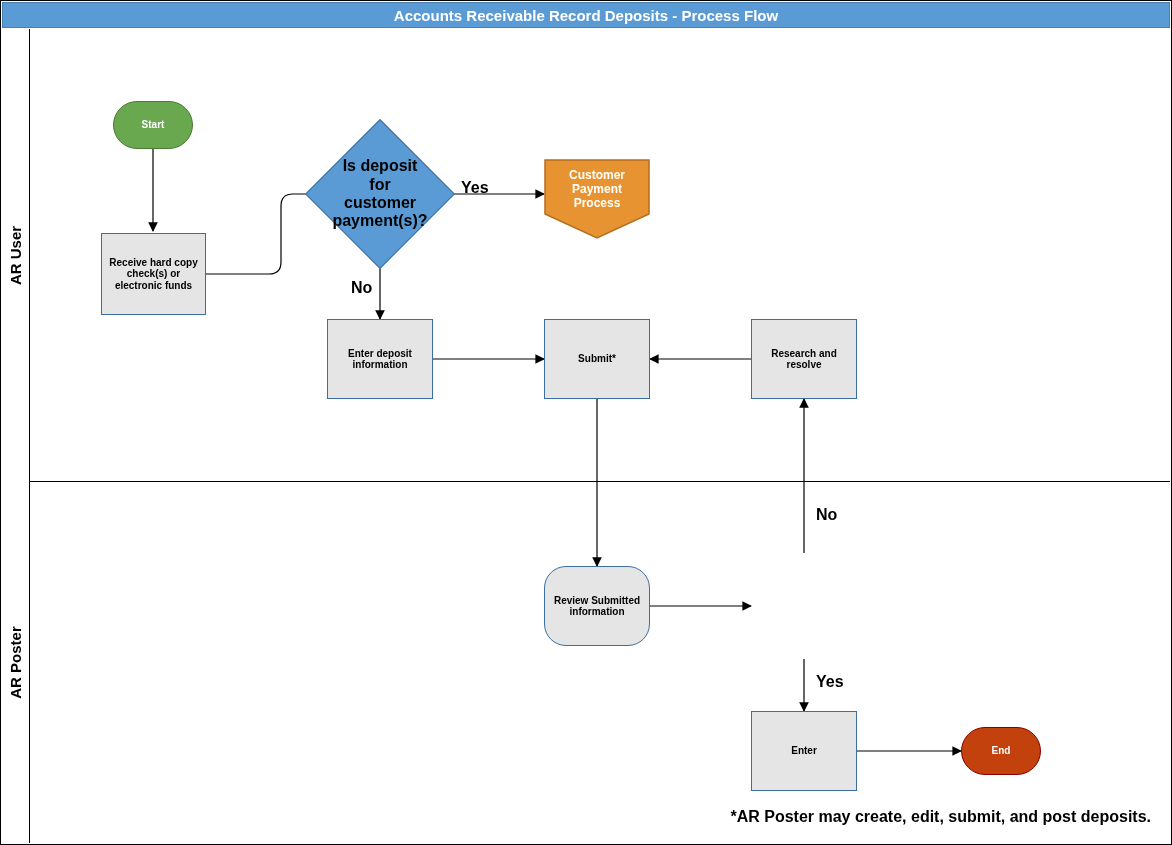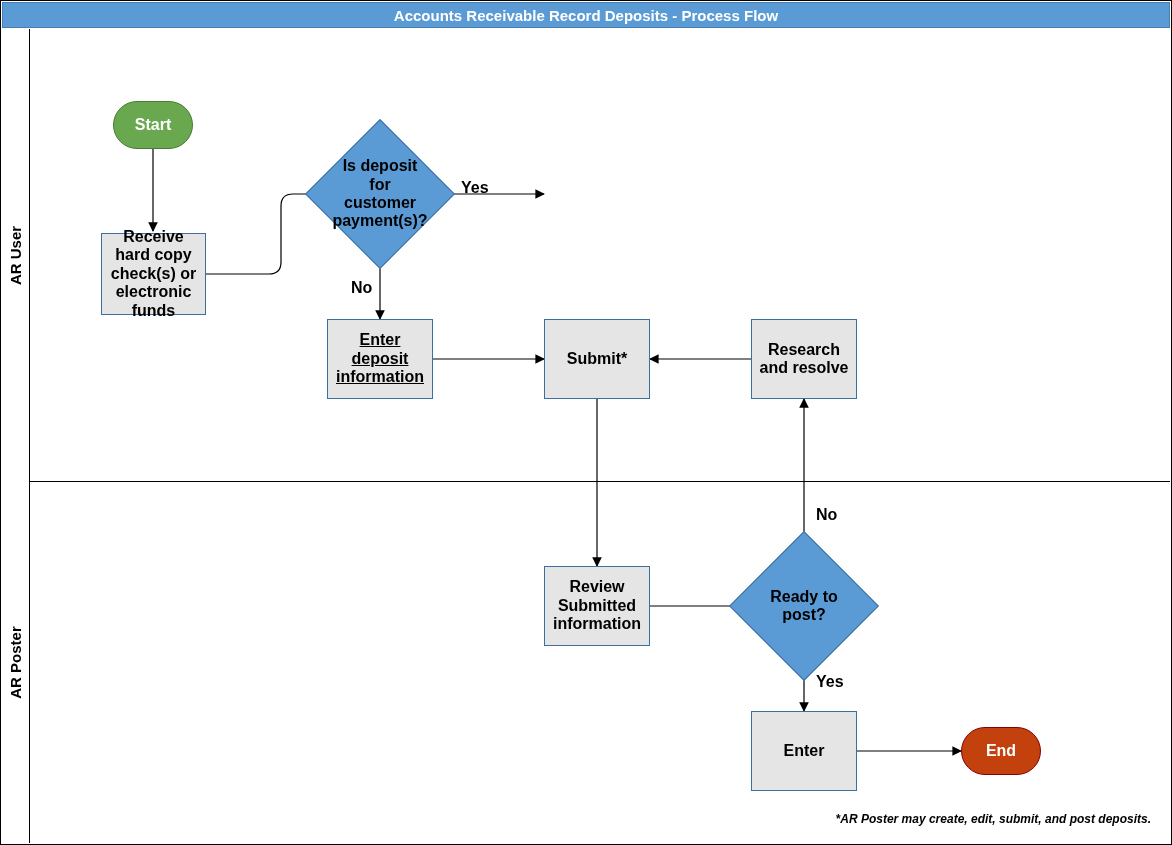--- a/index.html
+++ b/index.html
@@ -4,30 +4,30 @@
 <style>
   html,body{margin:0;padding:0;background:#fff;font-family:Arial,Helvetica,sans-serif;}
   .frame{width:1172px;height:845px;position:relative;box-sizing:border-box;border:1px solid #000;}
   .title-bar{position:absolute;left:1px;right:1px;top:1px;height:26px;background:#5b9bd5;border:1px solid #4a7eaf;color:#fff;font-weight:bold;font-size:15px;display:flex;align-items:center;justify-content:center;box-sizing:border-box;}
   
   .lanes{position:absolute;left:1px;right:1px;top:28px;bottom:1px;box-sizing:border-box;}
   .lane-label{position:absolute;left:0;width:28px;border-right:1px solid #000;display:flex;align-items:center;justify-content:center;box-sizing:border-box;}
   .lane-label span{transform:rotate(-90deg);white-space:nowrap;font-weight:bold;font-size:15px;}
   .lane-sep{position:absolute;left:28px;right:0;height:0;border-top:1px solid #000;}
   
-  .shape{position:absolute;display:flex;align-items:center;justify-content:center;text-align:center;font-size:16px;font-weight:bold;color:#000;box-sizing:border-box;padding:6px;line-height:1.15;}
+  .shape{position:absolute;display:flex;align-items:center;justify-content:center;text-align:center;font-size:10px;font-weight:bold;color:#000;box-sizing:border-box;padding:6px;line-height:1.15;}
   .terminator{border-radius:999px;color:#fff;}
   .start{background:#6aa84f;border:1px solid #497b32;}
   .end{background:#c2410c;border:1px solid #8a0000;}
   .process{background:#e5e5e5;border:1px solid #3c6fa0;}
   .diamond-wrap{position:absolute;}
   .diamond{position:absolute;inset:0;background:#5b9bd5;border:1px solid #3c6fa0;transform:rotate(45deg);box-sizing:border-box;}
   .diamond-text{position:absolute;inset:0;display:flex;align-items:center;justify-content:center;text-align:center;font-size:16px;font-weight:bold;line-height:1.15;padding:14px;}
   .edge-label{position:absolute;font-size:16px;font-weight:bold;}
-  .footnote{position:absolute;font-size:12px;font-style:italic;font-weight:bold;margin-top:30px;}
+  .footnote{position:absolute;font-size:16px;font-weight:bold;margin-top:30px;}
   svg.arrows{position:absolute;left:0;top:0;width:1172px;height:845px;pointer-events:none;}
 </style>
 </head>
 <body>
 
 <div class="frame">
 
   <div class="title-bar">
     <span>Accounts Receivable Record Deposits - Process Flow</span>
   </div>
@@ -81,41 +81,45 @@
 
   <div class="shape process" style="left:100px;top:232px;width:105px;height:82px;">
     <span>Receive hard copy check(s) or electronic funds</span>
   </div>
 
   <div class="diamond-wrap" style="left:326px;top:140px;width:106px;height:106px;">
     <div class="diamond"></div>
     <div class="diamond-text">Is deposit for customer payment(s)?</div>
   </div>
 
+  <div style="position:absolute;left:543px;top:158px;width:106px;height:80px;">
+    <svg viewBox="0 0 106 80" width="106" height="80" style="position:absolute;inset:0;">
+      <path d="M1 1 H105 V55 L53 79 L1 55 Z" fill="#e89331" stroke="#b56e1e" stroke-width="1.5"></path>
+    </svg>
+    <div class="shape" style="position:absolute;left:0;top:0;width:106px;height:62px;color:#fff;font-size:12px;">
+      <span>Customer Payment Process</span>
+    </div>
+  </div>
 
-  <div class="shape process" style="left:326px;top:318px;width:106px;height:80px;text-decoration:underline;">
+  <div class="shape process" style="left:326px;top:318px;width:106px;height:80px;">
     <span>Enter deposit information</span>
   </div>
 
   <div class="shape process" style="left:750px;top:318px;width:106px;height:80px;">
     <span>Research and resolve</span>
   </div>
 
   <div class="shape process" style="left:543px;top:318px;width:106px;height:80px;">
     <span>Submit*</span>
   </div>
 
-  <div class="shape process" style="left:543px;top:565px;width:106px;height:80px;">
+  <div class="shape process" style="left:543px;top:565px;width:106px;height:80px;border-radius:22px;">
     <span>Review Submitted information</span>
   </div>
 
-  <div class="diamond-wrap" style="left:750px;top:552px;width:106px;height:106px;">
-    <div class="diamond"></div>
-    <div class="diamond-text">Ready to post?</div>
-  </div>
 
   <div class="shape process" style="left:750px;top:710px;width:106px;height:80px;">
     <span>Enter</span>
   </div>
 
   <div class="shape terminator end" style="left:960px;top:726px;width:80px;height:48px;">
     <span>End</span>
   </div>
 
   <span class="edge-label" style="left:460px;top:178px;">Yes</span>

